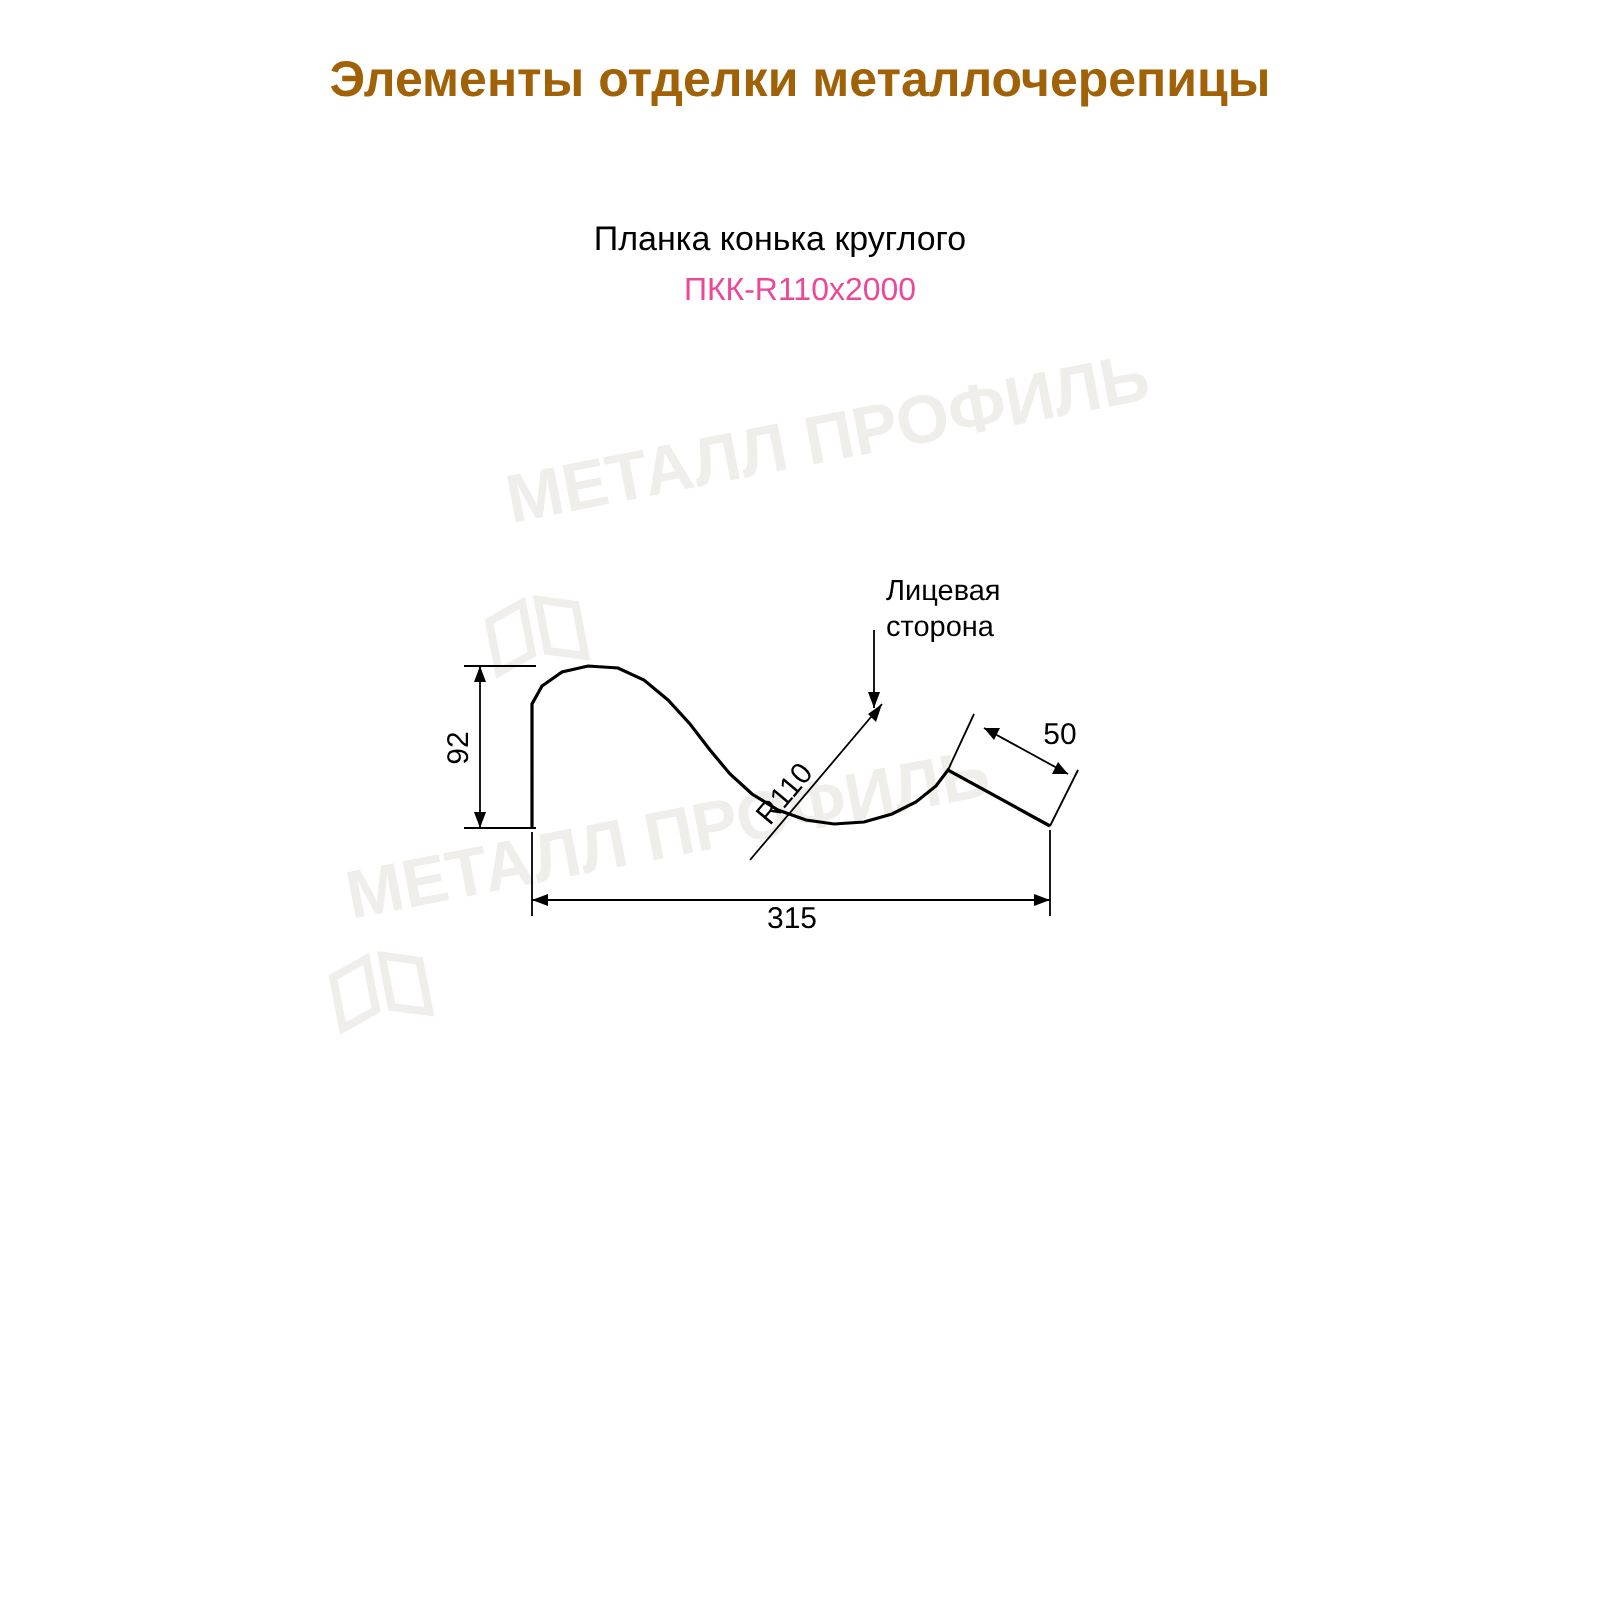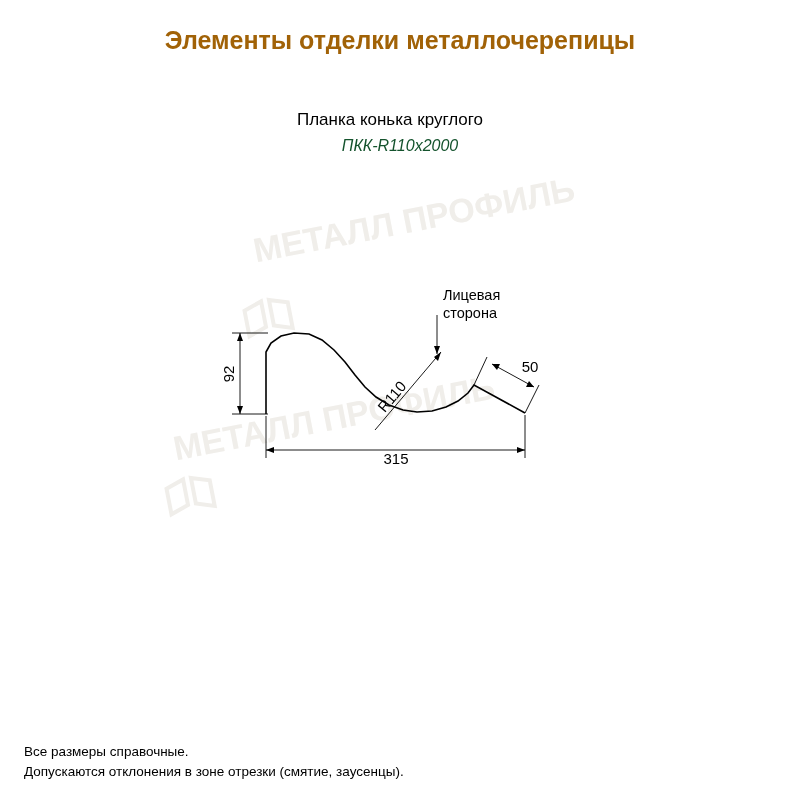--- a/index.html
+++ b/index.html
@@ -40,22 +40,21 @@
     font-size: 17px;
     color: #000000;
   }
   .code {
     position: absolute;
     top: 137px;
     left: 0;
     width: 800px;
     text-align: center;
     font-size: 16px;
-    color: #14532d;
-    font-style: italic;
+    color: #ec4899;
   }
   .drawing {
     position: absolute;
     top: 0;
     left: 0;
     width: 800px;
     height: 800px;
   }
   .footnotes {
     position: absolute;
@@ -169,18 +168,14 @@
 
     <g stroke="#000000" stroke-width="0.9" fill="none">
       <line x1="437" y1="315" x2="437" y2="354"></line>
       <path d="M437 354 L434 346 L440 346 Z" fill="#000000" stroke="none"></path>
     </g>
     <text x="443" y="300" font-size="14.5" text-anchor="start">Лицевая</text>
     <text x="443" y="318" font-size="14.5" text-anchor="start">сторона</text>
 
   </svg>
 
-  <div class="footnotes">
-    <span class="footnote-line">Все размеры справочные.</span>
-    <span class="footnote-line">Допускаются отклонения в зоне отрезки (смятие, заусенцы).</span>
-  </div>
 
 </div>
 
 </body></html>

